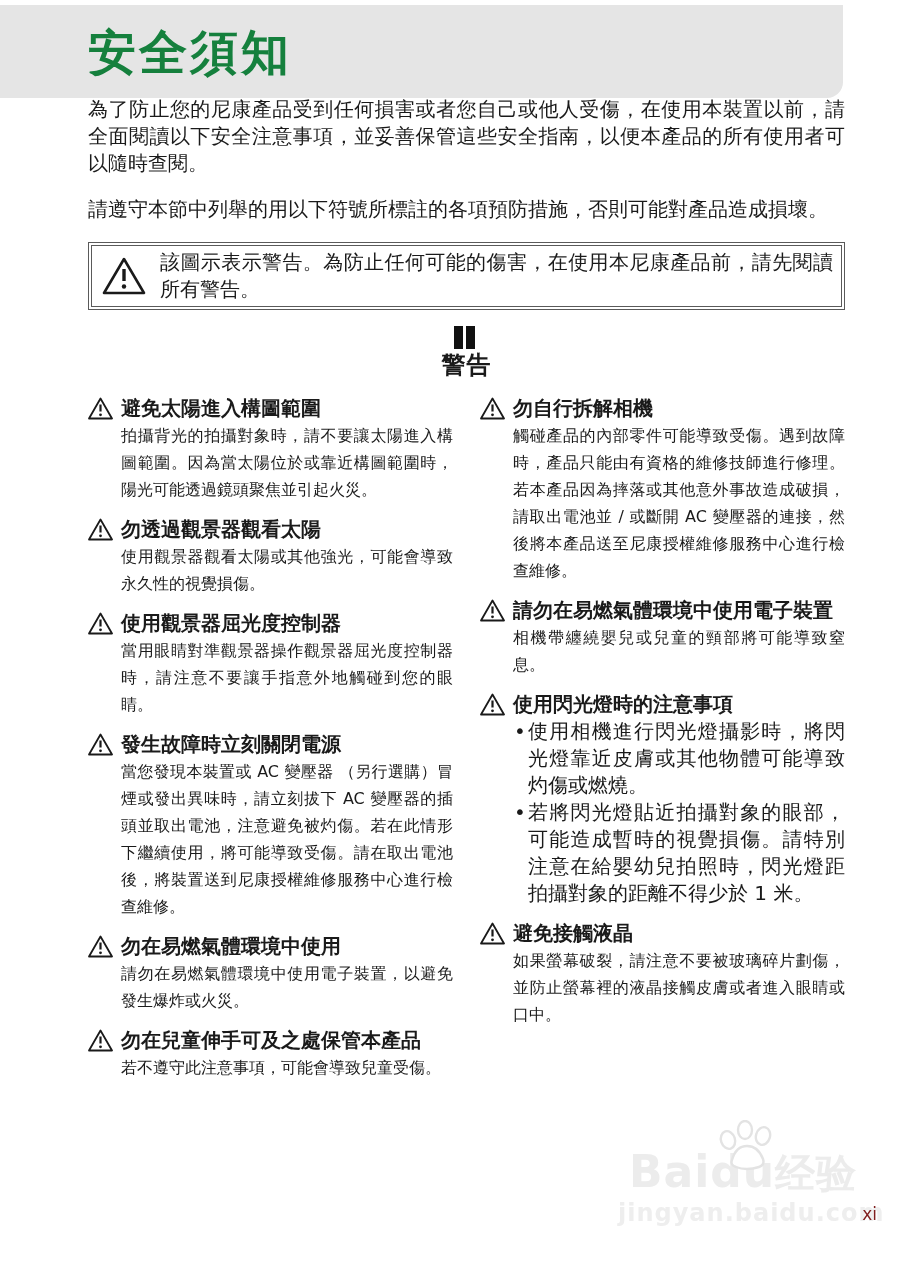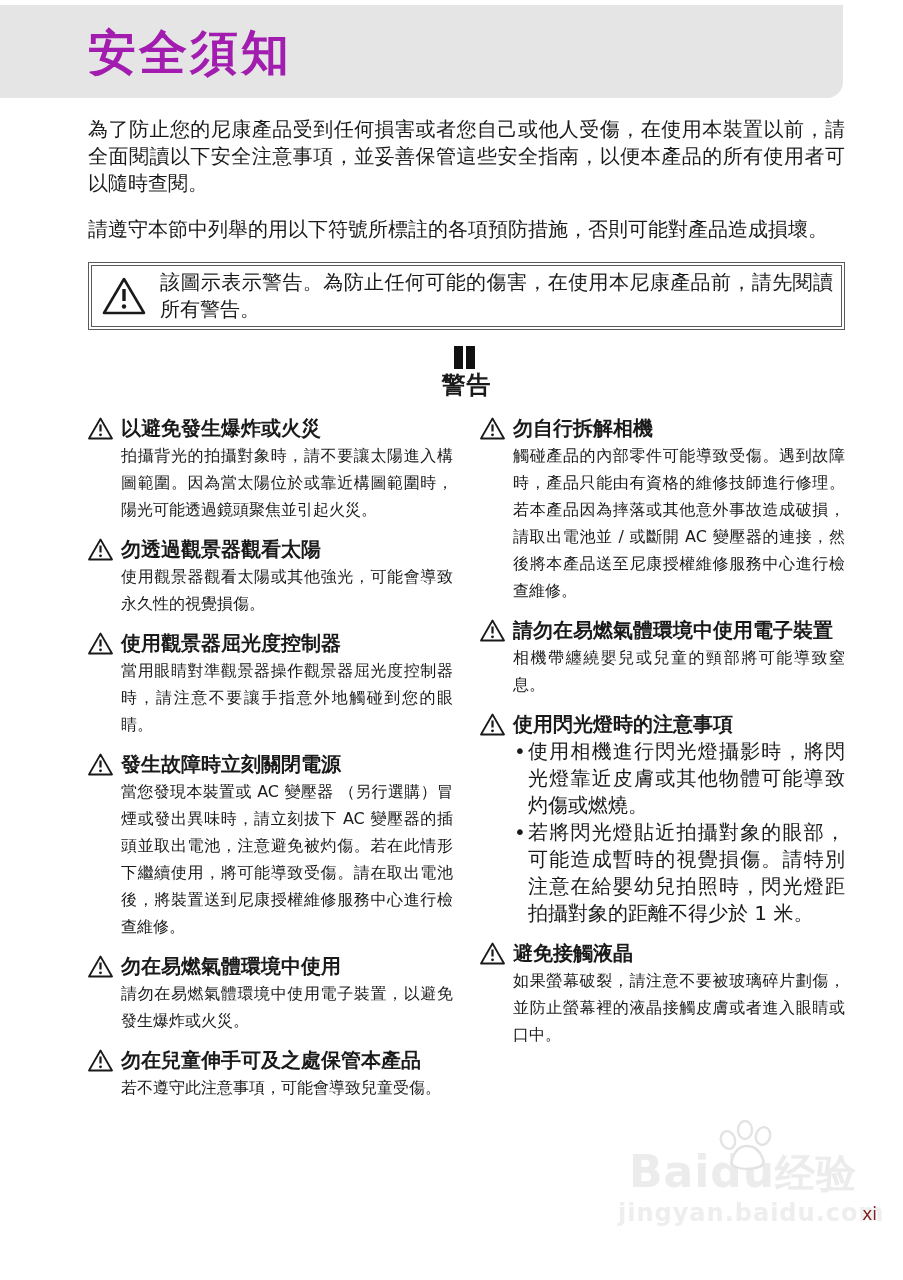--- a/index.html
+++ b/index.html
@@ -22,27 +22,27 @@
     width: 843px; height: 93px;
     background: #e5e5e5;
     border-radius: 0 0 16px 0;
   }
   .banner .page-title {
     margin: 0;
     padding: 16px 0 0 88px;
     font-size: 48px;
     font-weight: 600;
     letter-spacing: 3px;
-    color: #a21caf;
+    color: #15803d;
   }
 
   
   .content {
     position: absolute;
-    top: 116px; left: 88px;
+    top: 96px; left: 88px;
     width: 757px;
   }
   .intro-para {
     margin: 0 0 19px 0;
     font-size: 20px;
     line-height: 27px;
     text-align: justify;
   }
 
   
@@ -196,21 +196,21 @@
     <div class="col">
   <div class="witem">
     <span class="tri-cell">
       <svg width="25" height="23" viewBox="0 0 25 23">
         <polygon points="12.5,1.5 24,21.5 1,21.5" fill="none" stroke="#1a1a1a" stroke-width="1.8" stroke-linejoin="round"></polygon>
         <line x1="12.5" y1="7.5" x2="12.5" y2="14.5" stroke="#1a1a1a" stroke-width="2.2"></line>
         <circle cx="12.5" cy="17.8" r="1.4" fill="#1a1a1a"></circle>
       </svg>
     </span>
     <div class="wcontent">
-      <div class="wtitle">以避免發生爆炸或火災</div>
+      <div class="wtitle">避免太陽進入構圖範圍</div>
       <div class="wtext">拍攝背光的拍攝對象時，請不要讓太陽進入構圖範圍。因為當太陽位於或靠近構圖範圍時，陽光可能透過鏡頭聚焦並引起火災。</div>
 
     </div>
   </div>
 
   <div class="witem">
     <span class="tri-cell">
       <svg width="25" height="23" viewBox="0 0 25 23">
         <polygon points="12.5,1.5 24,21.5 1,21.5" fill="none" stroke="#1a1a1a" stroke-width="1.8" stroke-linejoin="round"></polygon>
         <line x1="12.5" y1="7.5" x2="12.5" y2="14.5" stroke="#1a1a1a" stroke-width="2.2"></line>

